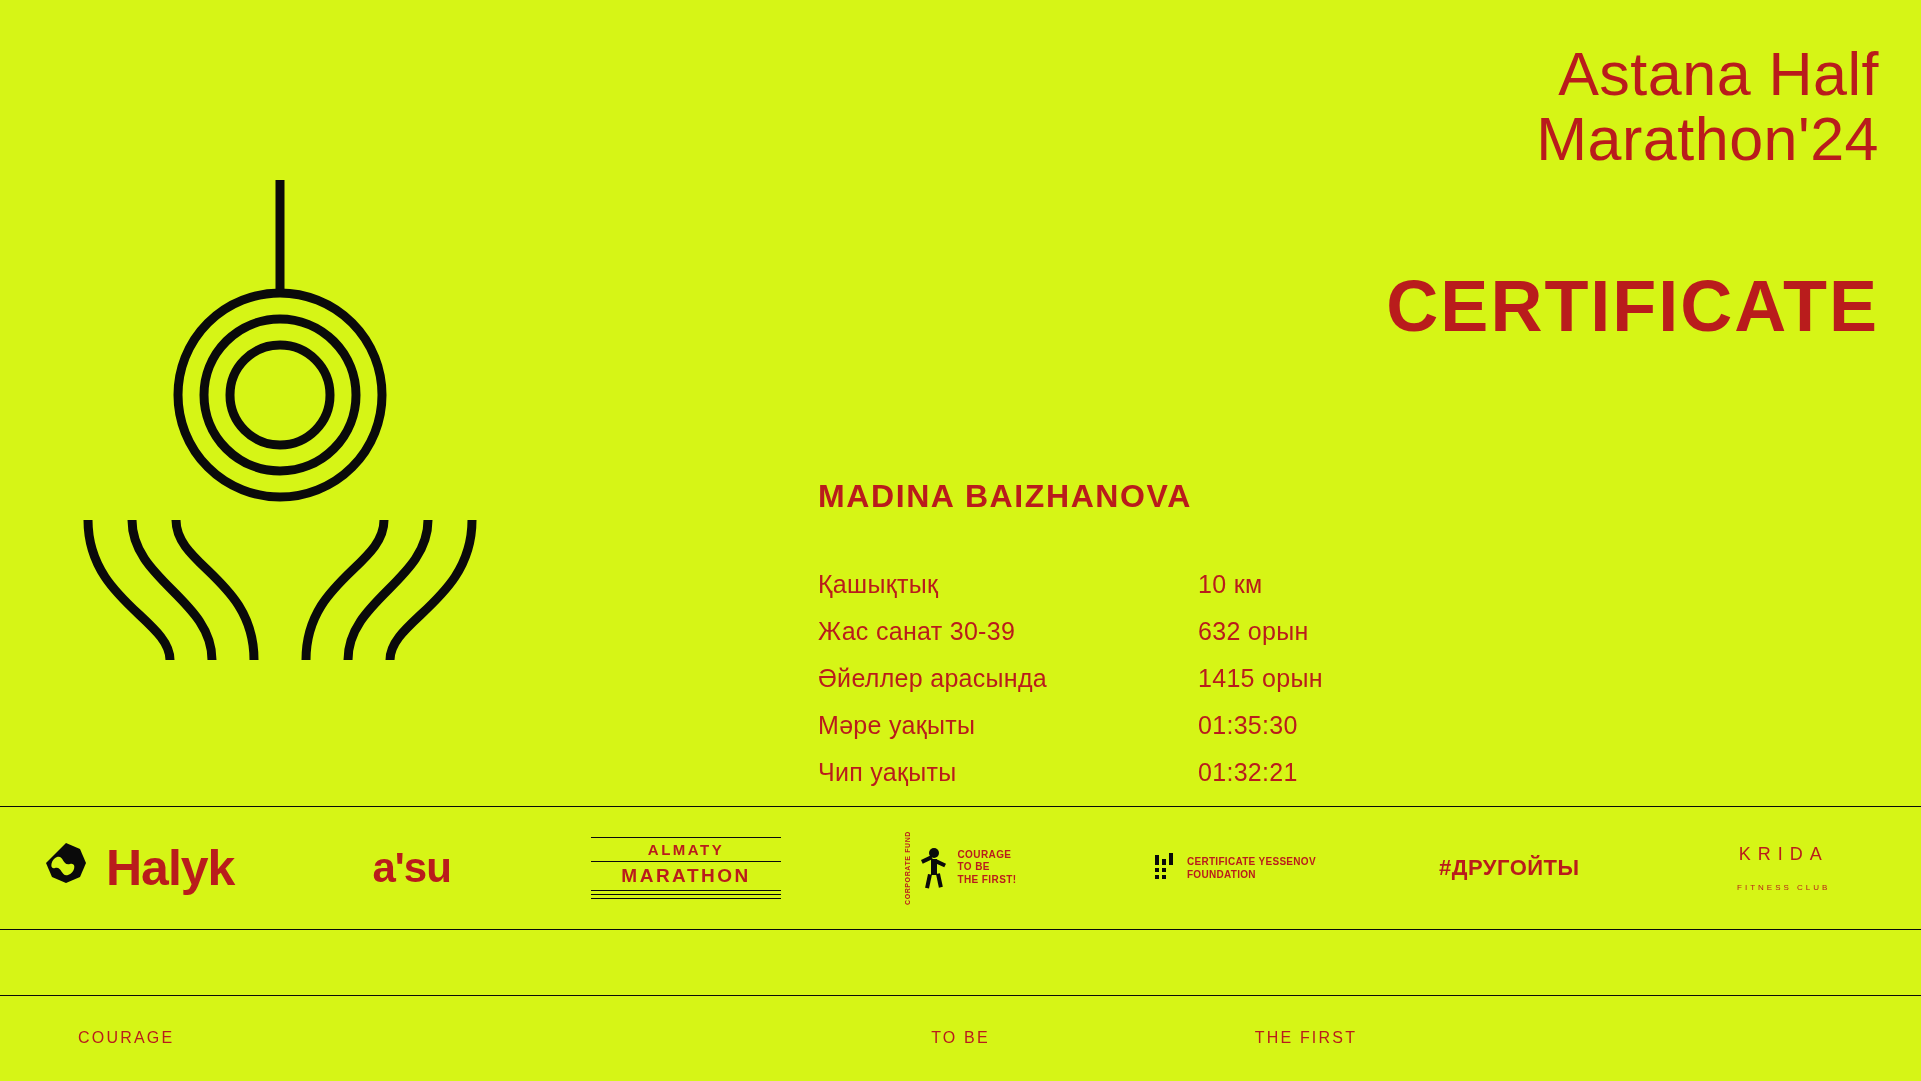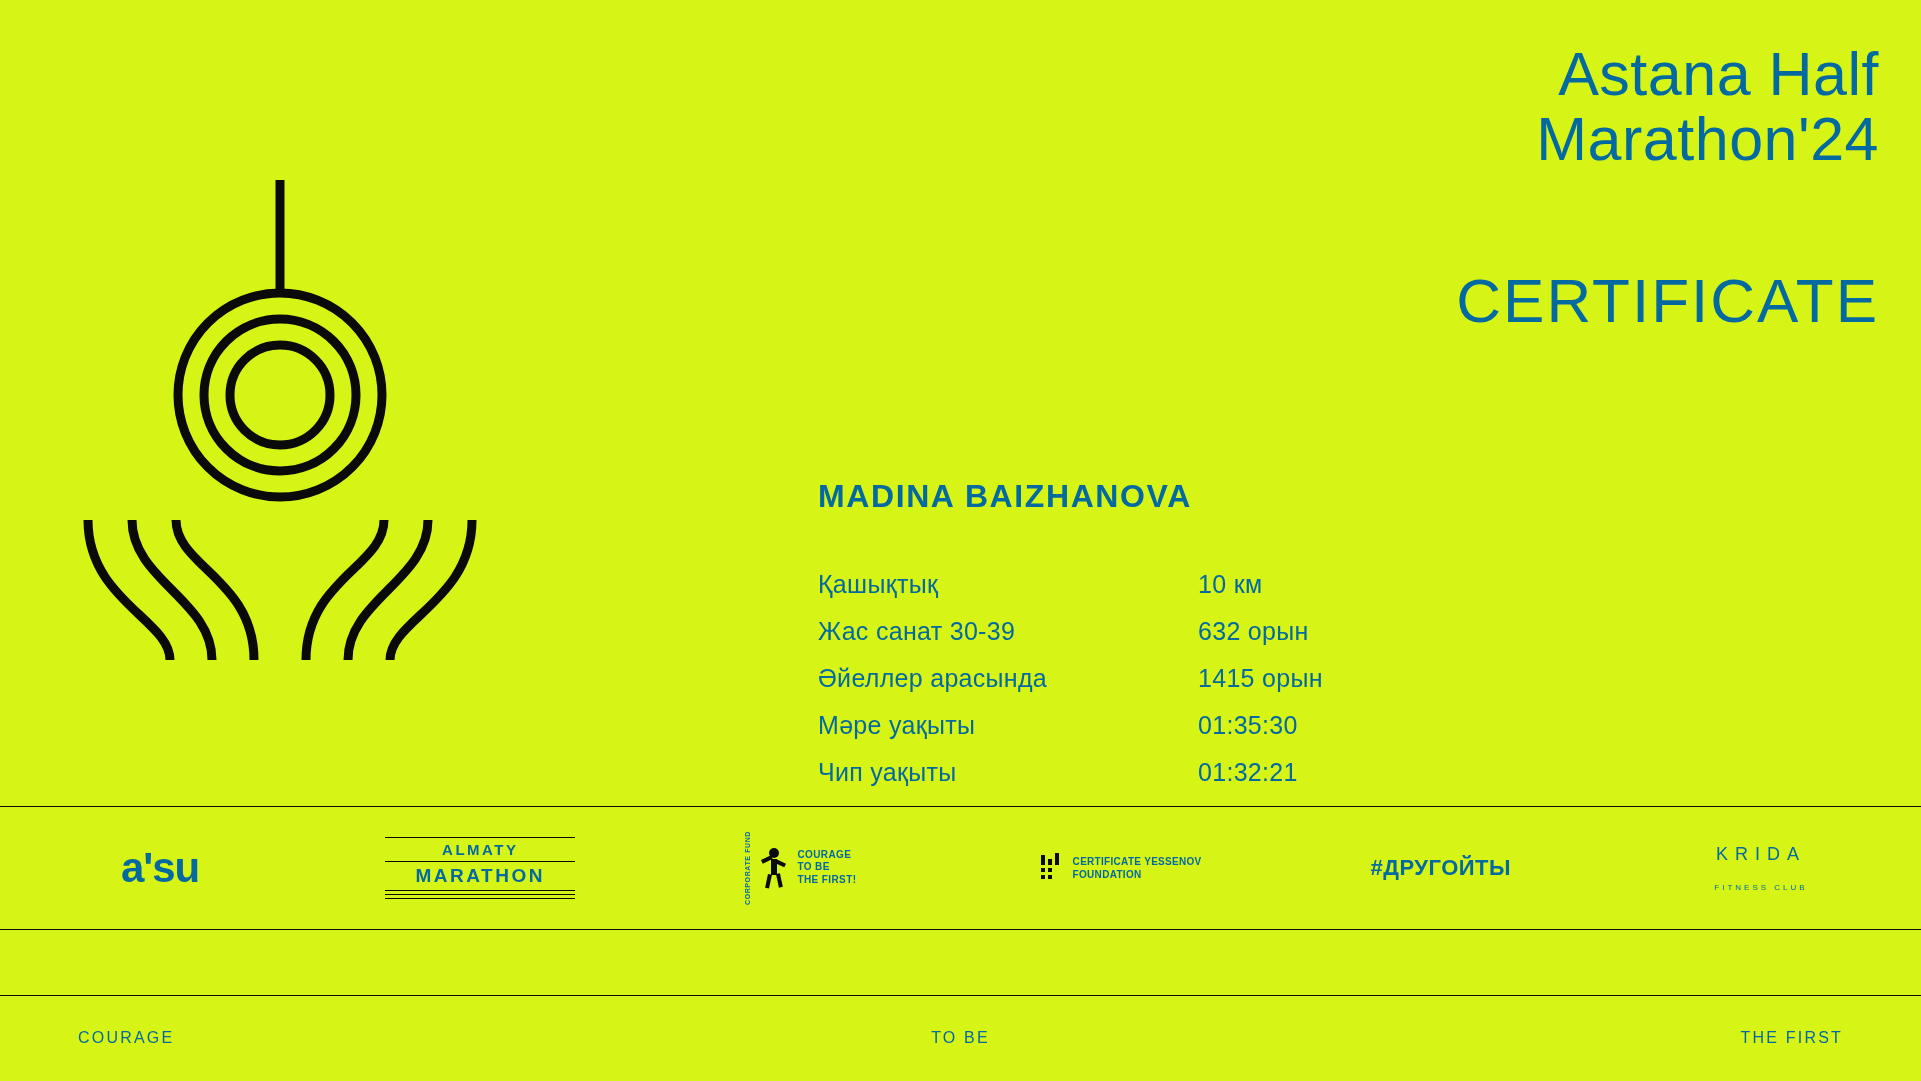--- a/index.html
+++ b/index.html
@@ -11,21 +11,21 @@
     width: 1921px;
     height: 1081px;
     overflow: hidden;
     font-family: "Liberation Sans", sans-serif;
   }
   .certificate {
     position: relative;
     width: 1921px;
     height: 1081px;
     background: #d6f516;
-    color: #0369a1;
+    color: #b91c1c;
     box-sizing: border-box;
   }
 
   
   .event-title {
     position: absolute;
     right: 42px;
     top: 42px;
     width: 900px;
     text-align: right;
@@ -34,23 +34,23 @@
     font-weight: 500;
     letter-spacing: 0.5px;
     white-space: pre-line;
   }
   .cert-word {
     position: absolute;
     right: 42px;
     top: 270px;
     width: 1000px;
     text-align: right;
-    font-size: 62px;
+    font-size: 72px;
     line-height: 1;
-    font-weight: 400;
+    font-weight: 700;
     letter-spacing: 2px;
   }
 
   
   .athlete-name {
     position: absolute;
     left: 818px;
     top: 478px;
     font-size: 32px;
     font-weight: bold;
@@ -213,21 +213,21 @@
     height: 86px;
     display: flex;
     align-items: center;
     padding: 0 78px;
     box-sizing: border-box;
     font-size: 16px;
     letter-spacing: 2.2px;
   }
   .slogan-left { flex: 1 1 0; text-align: left; }
   .slogan-mid { flex: 1 1 0; text-align: center; }
-  .slogan-right { flex: 1 1 0; text-align: right; }
+  .slogan-right { flex: 1 1 0; text-align: left; }
 </style>
 </head>
 <body>
 
 <div class="certificate">
 
   <div class="emblem">
     <svg viewBox="0 0 400 480" width="400" height="480" fill="none" stroke="#0a0a0a" stroke-width="9">
       <line x1="200" y1="0" x2="200" y2="115"></line>
       <circle cx="200" cy="215" r="102"></circle>
@@ -270,20 +270,29 @@
       <div class="result-value">01:32:21</div>
     </div>
   </div>
 
   <div class="rule rule-top"></div>
   <div class="rule rule-mid"></div>
   <div class="rule rule-bottom"></div>
 
   <div class="sponsors">
 
+    <div class="sponsor">
+      <div class="halyk">
+        <svg class="halyk-mark" viewBox="0 0 52 52">
+          <path d="M26 1 L40 7 L46 21 L40 35 L26 41 L12 35 L6 21 Z" fill="#0a0a0a"></path>
+          <path d="M17 15 C24 13 22 24 30 22 C37 20 35 31 28 33 C21 35 22 24 15 26 C9 28 11 17 17 15 Z" fill="#d6f516"></path>
+        </svg>
+        <span class="halyk-word">Halyk</span>
+      </div>
+    </div>
 
     <div class="sponsor">
       <span class="asu-word">a'su</span>
     </div>
 
     <div class="sponsor">
       <div class="almaty">
         <div class="almaty-line"></div>
         <div class="almaty-t1">ALMATY</div>
         <div class="almaty-line"></div>

